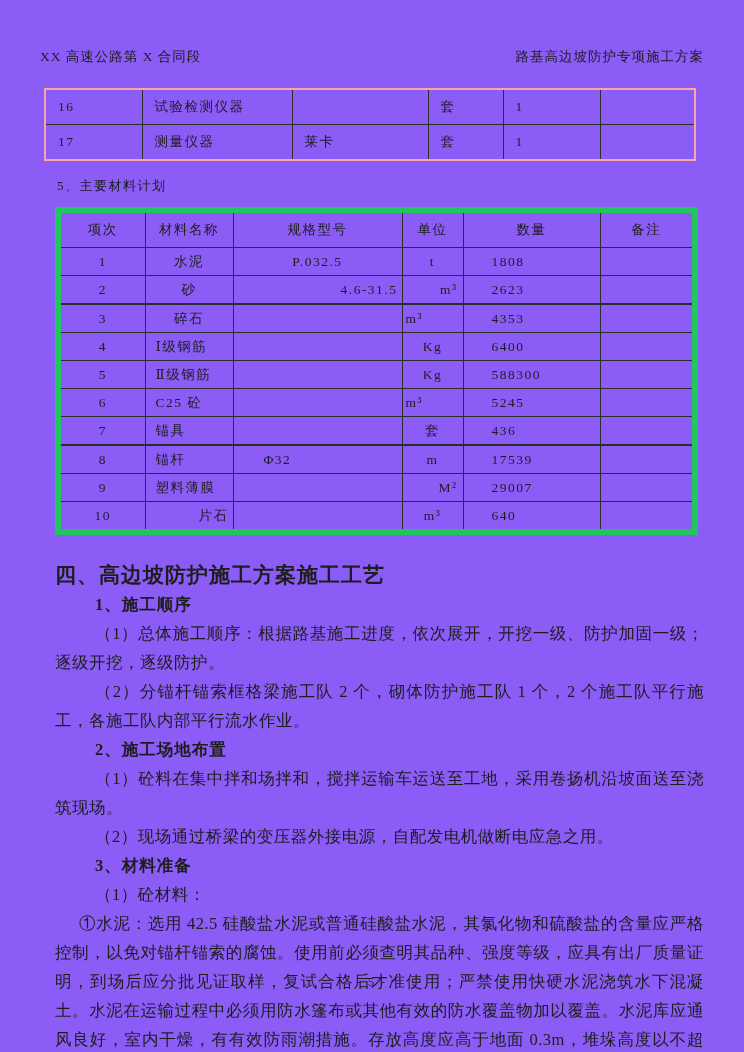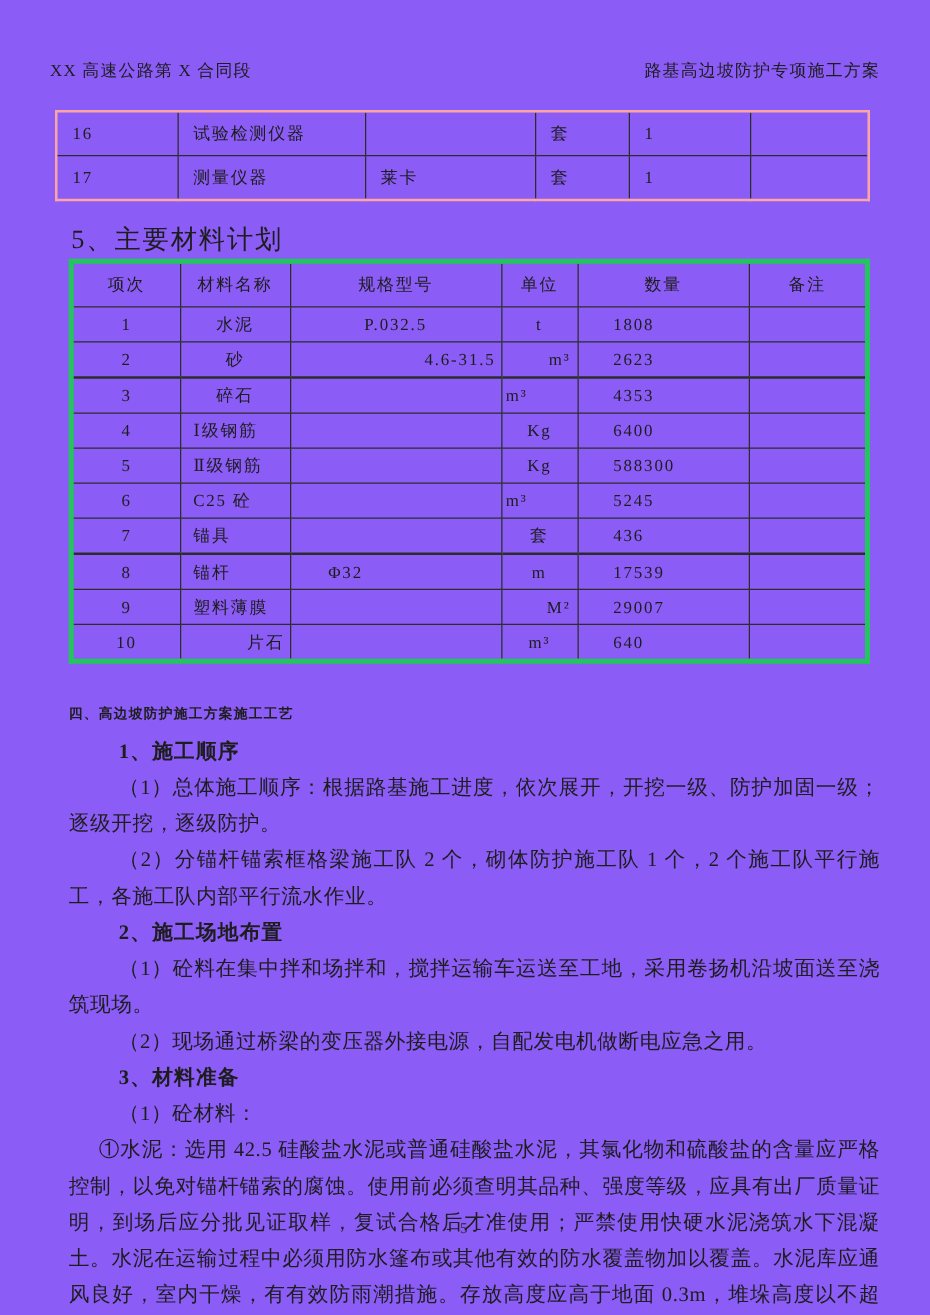--- a/index.html
+++ b/index.html
@@ -18,41 +18,41 @@
   .doc-header{
     display:flex;justify-content:space-between;align-items:flex-end;
     font-size:13.5px;letter-spacing:1px;height:20px;
   }
   
   table{border-collapse:collapse;table-layout:fixed;font-size:13.5px;}
   td,th{border:1px solid #2c2c2c;padding:0 4px;letter-spacing:1.5px;
         overflow:hidden;white-space:nowrap;font-weight:normal;}
   .equip-table{width:650px;margin:22px 0 0 4px;border:2px solid #fca5a5;}
   .equip-table td{height:34px;text-align:left;padding-left:12px;}
-  .mat-table{width:637px;margin:8px 0 0 15px;border:4px solid #22c55e;}
+  .mat-table{width:637px;margin:8px 0 0 15px;border:6px solid #22c55e;}
   .mat-table th{height:34px;text-align:center;}
   .mat-table td{height:27px;text-align:center;}
   
   .mat-table td.c-qty{text-align:left;padding-left:28px;margin-top:31px;}
   .mat-table tbody tr:nth-child(n+4) td.c-name{text-align:left;padding-left:10px;}
   .mat-table tbody tr:nth-child(10) td.c-name{text-align:right;padding-left:4px;}
   .mat-table tbody tr:nth-child(2) td.c-spec{text-align:right;padding-left:16px;}
   .mat-table tbody tr:nth-child(8) td.c-spec{text-align:left;padding-left:30px;}
   .mat-table tbody tr:nth-child(2) td.c-unit,
   .mat-table tbody tr:nth-child(9) td.c-unit{text-align:right;padding-right:5px;}
   .mat-table tbody tr:nth-child(3) td.c-unit,
   .mat-table tbody tr:nth-child(6) td.c-unit{text-align:left;padding-left:3px;}
   .mat-table tbody tr:nth-child(2) td,
   .mat-table tbody tr:nth-child(7) td{border-bottom-width:2px;}
   
-  .sec5-title{margin:16px 0 0 17px;font-size:21px;letter-spacing:1.5px;height:22px;}
+  .sec5-title{margin:16px 0 0 17px;font-size:13px;letter-spacing:1.5px;height:22px;}
   
   .body-text{margin:26px 0 0 15px;width:649px;font-size:16.5px;
              line-height:29px;letter-spacing:0.5px;}
-  .body-text h3{margin:0;font-size:11px;font-weight:bold;letter-spacing:1px;}
+  .body-text h3{margin:0;font-size:21px;font-weight:bold;letter-spacing:1px;}
   .body-text h4{margin:0;font-size:16.5px;font-weight:bold;letter-spacing:1px;
                 text-indent:40px;}
   .body-text p{margin:0;text-indent:40px;text-align:justify;}
   .body-text p.tight-indent{text-indent:24px;}
   
   .page-footer{
     position:absolute;left:0;bottom:62px;width:100%;
     text-align:center;font-size:12px;letter-spacing:2px;color:#222;
   }
 </style>

